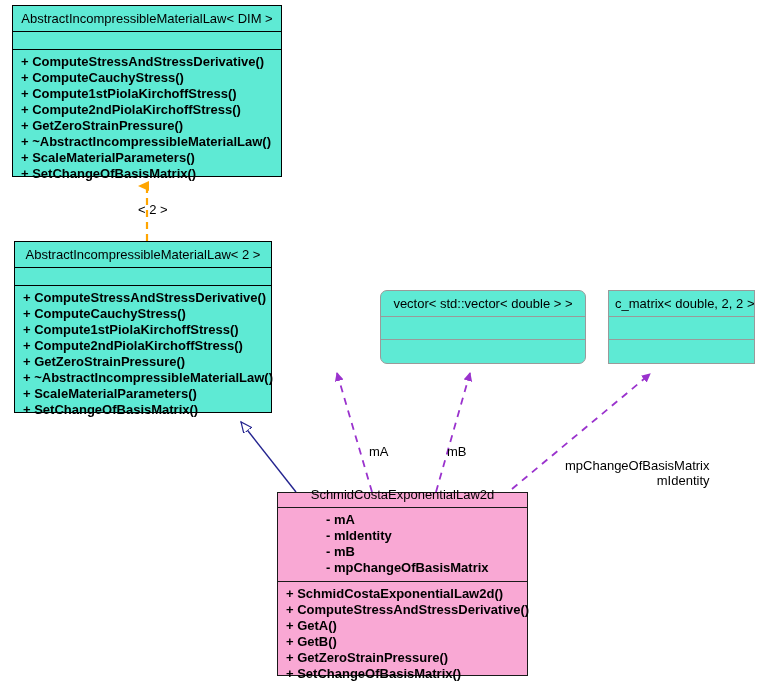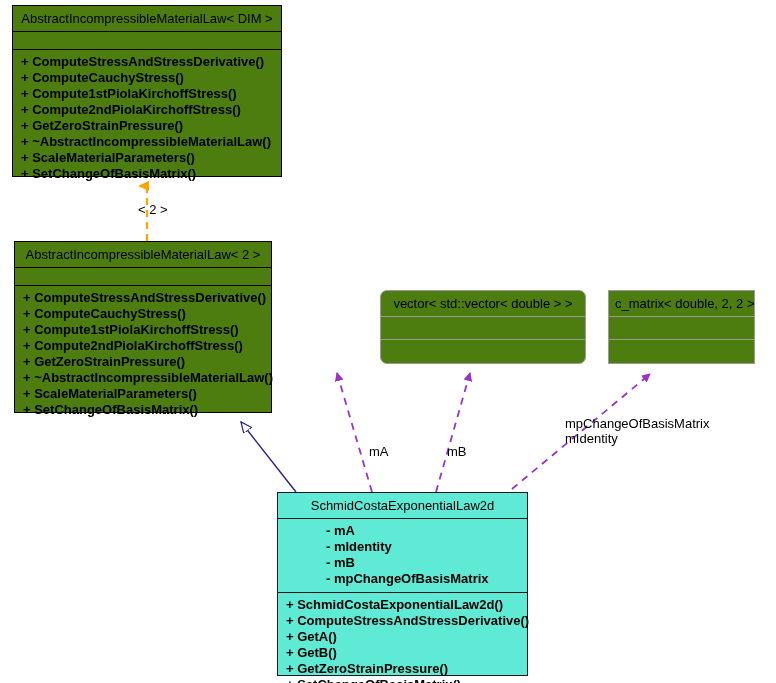--- a/index.html
+++ b/index.html
@@ -24,31 +24,32 @@
   svg.edges {
     position: absolute;
     left: 0; top: 0;
     width: 776px;
     height: 683px;
     pointer-events: none;
   }
   .uml-box {
     position: absolute;
     box-sizing: border-box;
-    background: #4d7c0f;
+    background: #5eead4;
     border: 1px solid #000000;
     display: flex;
     flex-direction: column;
   }
   .uml-box.gray-border {
     border: 1px solid #9a9a9a;
   }
   .uml-box.filled {
-    background: #5eead4;
+    background: #f9a8d4;
     border: 1px solid #1a1a1a;
+    justify-content: center;
   }
   .cls-title {
     box-sizing: border-box;
     text-align: center;
     font-size: 13px;
     color: #000000;
     padding: 5px 6px 5px 6px;
     border-bottom: 1px solid #000000;
     white-space: nowrap;
     line-height: 15px;
@@ -127,21 +128,21 @@
     position: absolute;
     font-size: 13px;
     color: #000000;
     line-height: 15px;
     white-space: nowrap;
   }
   #label-template-2 { left: 138px; top: 202px; }
   #label-mA { left: 369px; top: 444px; }
   #label-mB { left: 447px; top: 444px; }
   #label-mpchange {
-    left: 565px; top: 416px; text-align: left;
+    left: 565px; top: 458px; text-align: right;
   }
 </style>
 </head>
 <body>
 
 <div id="diagram">
 
   <svg class="edges" viewBox="0 0 776 683" xmlns="http://www.w3.org/2000/svg">
     <defs>
       <marker id="arrow-orange" markerWidth="12" markerHeight="12" refX="5" refY="9" orient="auto" markerUnits="userSpaceOnUse">

